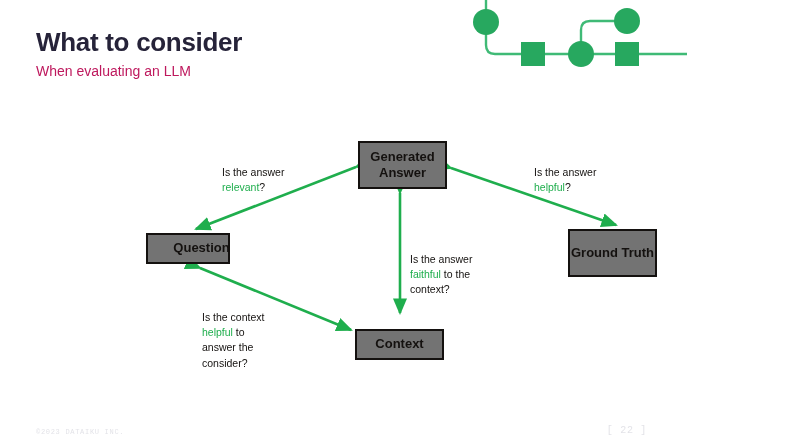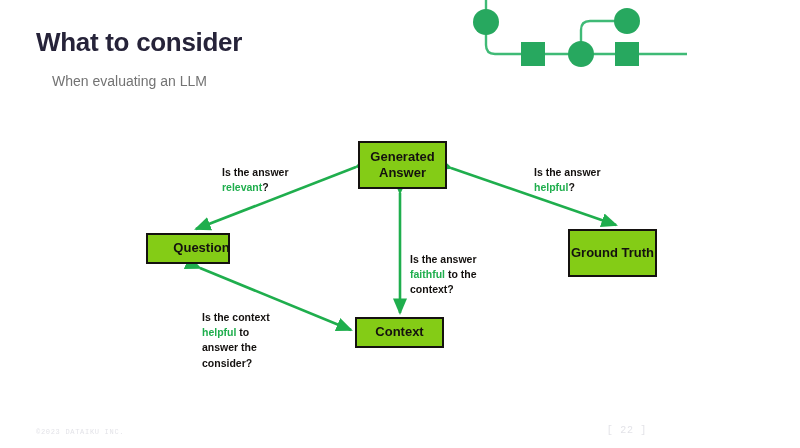--- a/index.html
+++ b/index.html
@@ -29,23 +29,23 @@
     font-size: 26px;
     font-weight: bold;
     color: #262339;
     letter-spacing: -0.3px;
     line-height: 1.1;
     margin: 0 0 6px 0;
   }
   #slide-subtitle {
     font-size: 14px;
     font-weight: normal;
-    color: #737373;
+    color: #be185d;
     line-height: 1.2;
-    margin: 16px;
+    margin: 0;
   }
 
   
   #deco {
     position: absolute;
     right: 0;
     top: 0;
     width: 230px;
     height: 80px;
   }
@@ -63,21 +63,21 @@
     left: 0;
     top: 0;
     width: 800px;
     height: 448px;
   }
 
   .node {
     position: absolute;
     box-sizing: border-box;
     border: 2.5px solid #14110f;
-    background: #84cc16;
+    background: #737373;
     color: #14110f;
     font-size: 13px;
     font-weight: bold;
     line-height: 1.25;
     display: flex;
     align-items: center;
     justify-content: center;
     text-align: center;
   }
   #node-generated-answer {
@@ -86,28 +86,28 @@
   }
   #node-question {
     left: 146px; top: 233px;
     width: 84px; height: 31px; padding-left: 27px;
   }
   #node-ground-truth {
     left: 568px; top: 229px;
     width: 89px; height: 48px;
   }
   #node-context {
-    left: 355px; top: 317px;
+    left: 355px; top: 329px;
     width: 89px; height: 31px;
   }
 
   .edge-label {
     position: absolute;
     font-size: 10.5px;
-    font-weight: bold;
+    font-weight: normal;
     color: #14110f;
     line-height: 1.45;
     white-space: pre-line;
   }
   .edge-label .hl {
     color: #1fae4d;
   }
   #label-relevant { left: 222px; top: 165px; }
   #label-correct  { left: 534px; top: 165px; }
   #label-faithful { left: 410px; top: 252px; }

